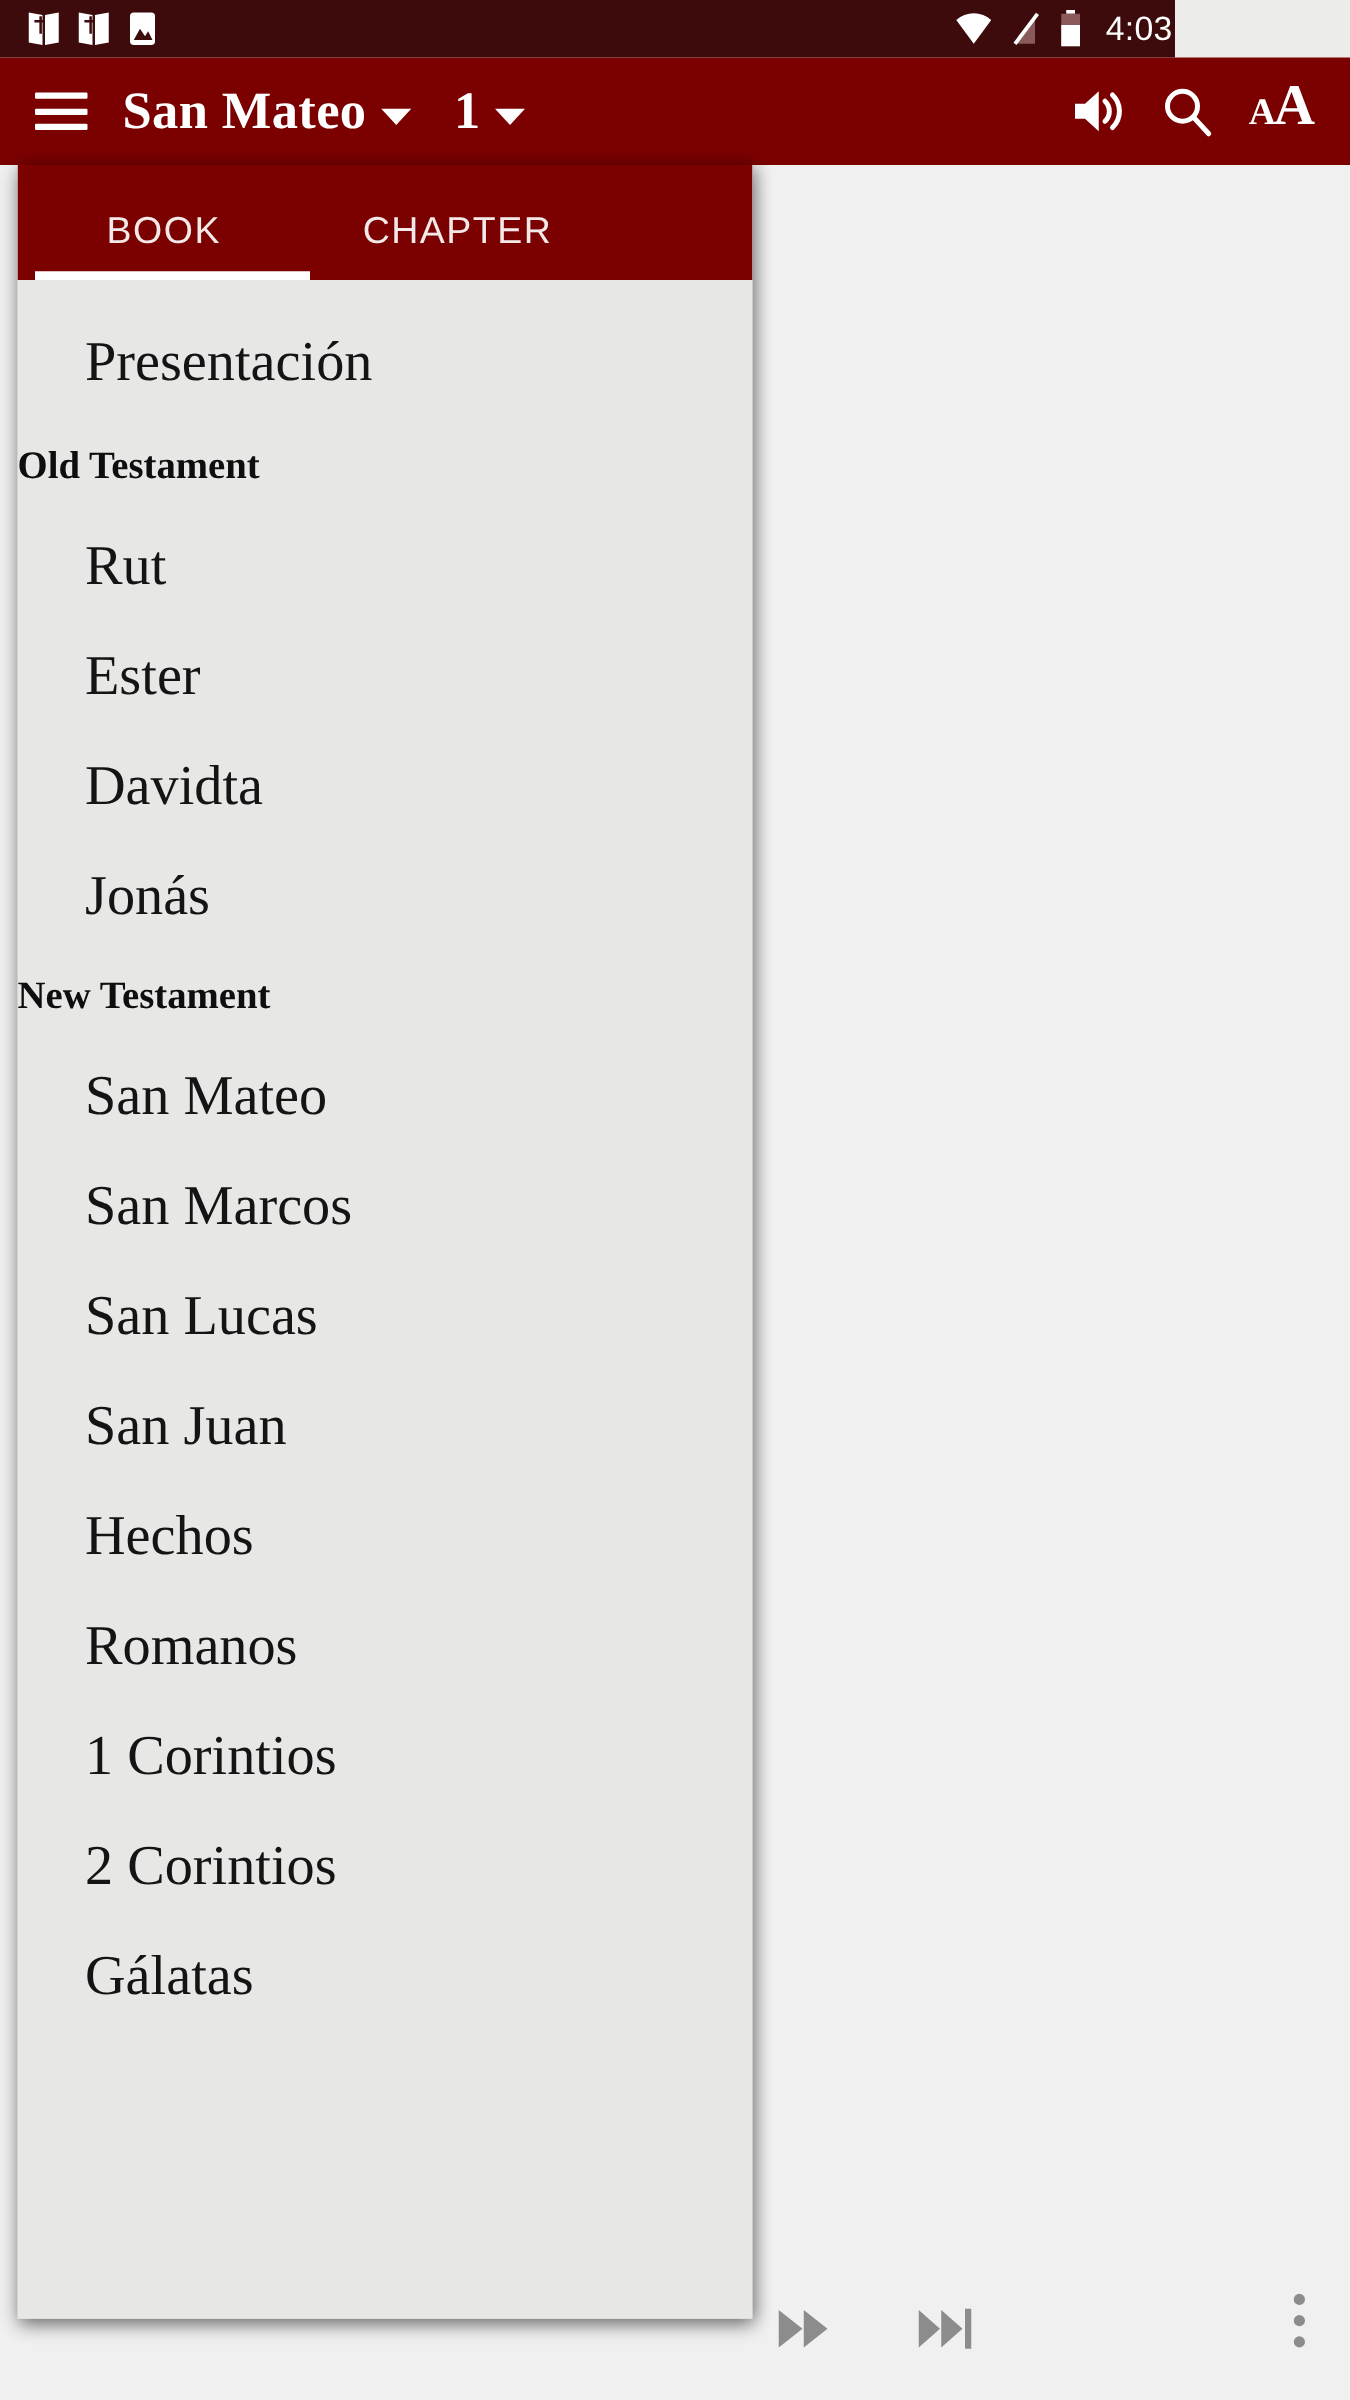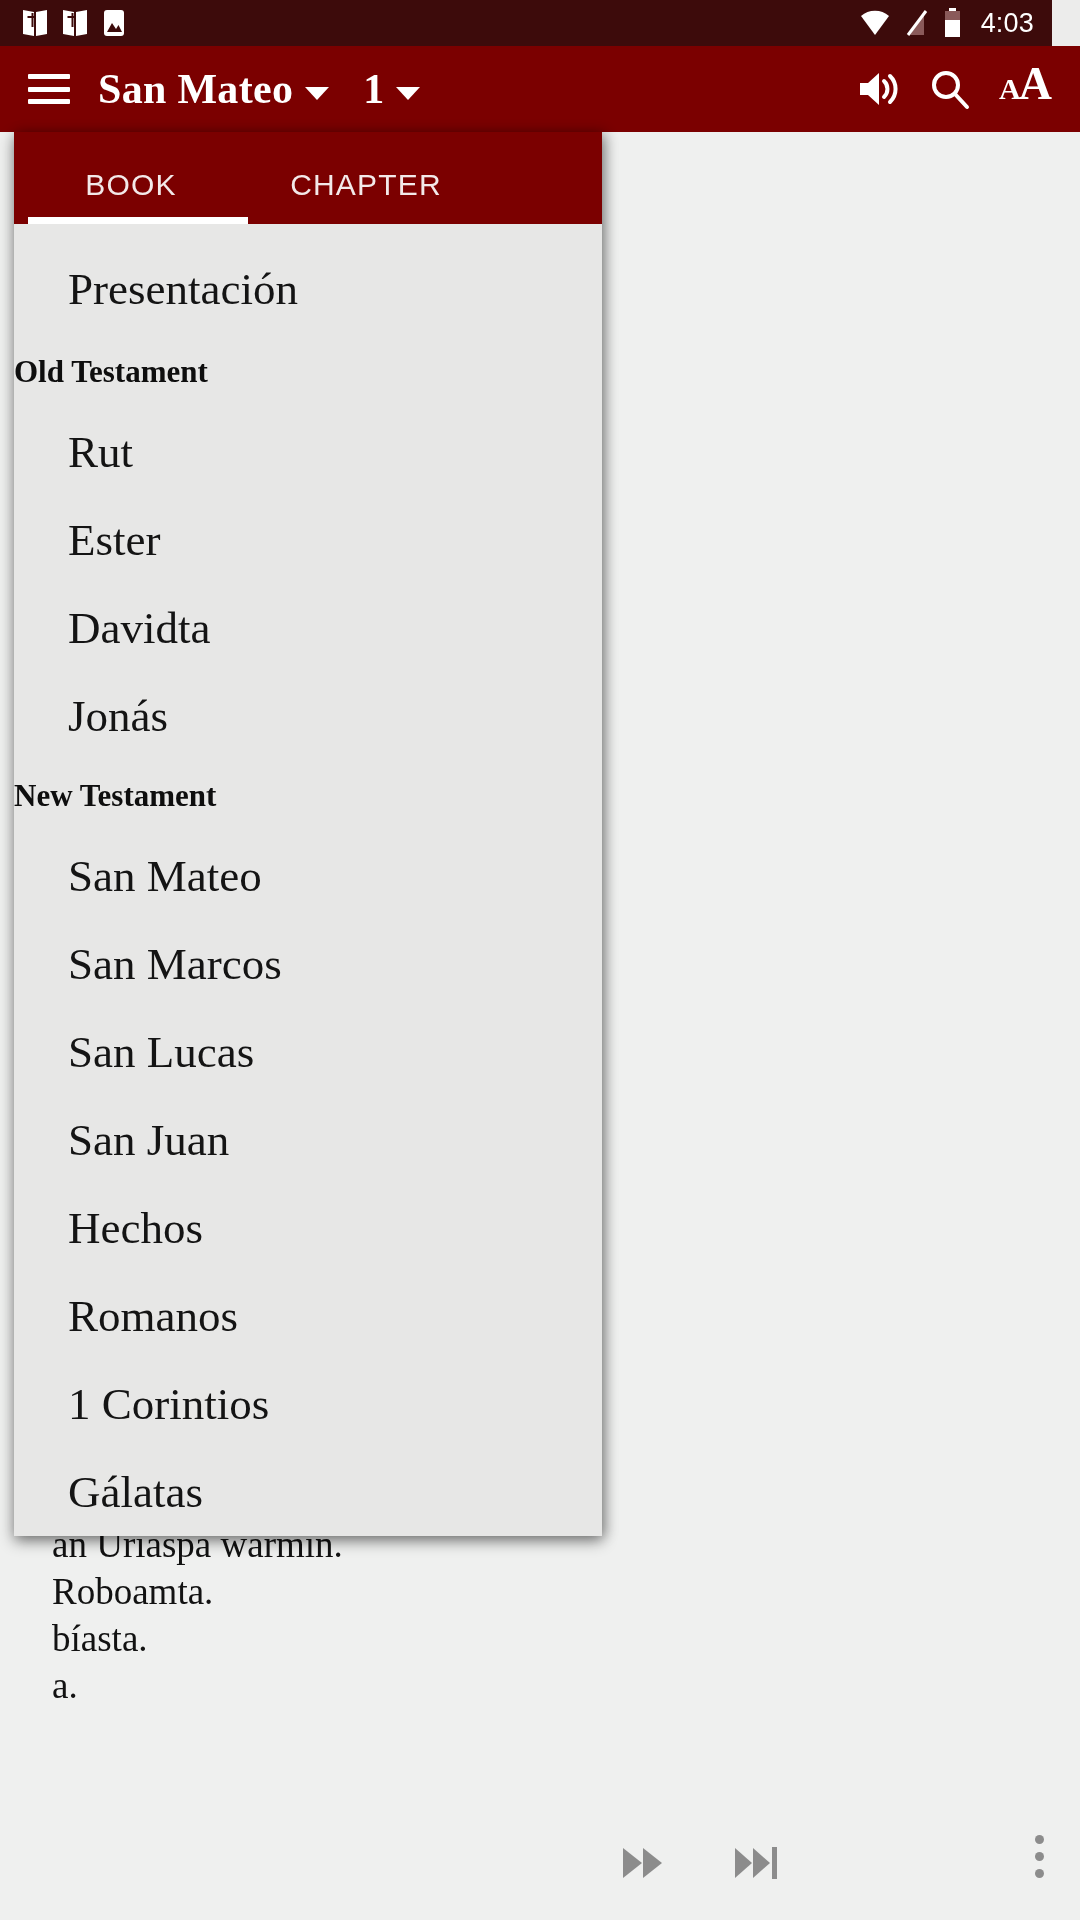--- a/index.html
+++ b/index.html
@@ -6,23 +6,23 @@
   html, body {
     width: 1080px; height: 1920px;
     background: #ececeb;
     font-family: "Liberation Sans", sans-serif;
     overflow: hidden;
   }
   #root { position: relative; width: 1080px; height: 1920px; overflow: hidden; }
 
   
   .statusbar {
-    position: absolute; left: 0; top: 0; width: 1052px; height: 46px;
+    position: absolute; left: 0; top: 0; width: 940px; height: 46px;
     background: #3d0b0b;
-    display: flex; align-items: center; padding: 0 18px 0 22px;
+    display: flex; align-items: center; padding: 0 2px 0 22px;
   }
   .sb-left { display: flex; align-items: center; gap: 14px; }
   .sb-right { margin-left: auto; display: flex; align-items: center; gap: 14px; }
   .sb-time { color: #ffffff; font-size: 27px; font-weight: 500; letter-spacing: .2px; margin-left: 6px; }
   .ic { display: inline-block; line-height: 0; }
 
   
   .appbar {
     position: absolute; left: 0; top: 46px; width: 1080px; height: 86px;
     background: #7b0000;
@@ -79,21 +79,21 @@
   .bottombar {
     position: absolute; left: 0; bottom: 0; width: 1080px; height: 120px;
     background: #eff0ef; display: flex; align-items: center;
   }
   .media { position: absolute; left: 620px; bottom: 36px; display: flex; gap: 66px; align-items: center; }
   .overflow-dots { position: absolute; right: 36px; bottom: 42px; display: flex; flex-direction: column; gap: 8px; cursor: pointer; }
   .overflow-dots i { width: 9px; height: 9px; border-radius: 50%; background: #8c8c8c; display: block; }
 
   
   .panel {
-    position: absolute; left: 14px; top: 132px; width: 588px; height: 1404px;
+    position: absolute; left: 14px; top: 132px; width: 588px; height: 1723px;
     background: #e7e7e6;
     box-shadow: 0 5px 14px rgba(0,0,0,.45), 4px 0 12px rgba(0,0,0,.22);
     overflow: hidden; z-index: 10;
   }
   .panel-tabs {
     height: 92px; background: #7b0000; display: flex; align-items: flex-end;
     position: relative;
   }
   .tab {
     color: #f3e9e9; font-size: 30px; font-weight: 400; letter-spacing: 1.2px;
@@ -271,17 +271,18 @@
       <div class="li">Davidta</div>
       <div class="li">Jonás</div>
       <div class="section-head">New Testament</div>
       <div class="li">San Mateo</div>
       <div class="li">San Marcos</div>
       <div class="li">San Lucas</div>
       <div class="li">San Juan</div>
       <div class="li">Hechos</div>
       <div class="li">Romanos</div>
       <div class="li">1 Corintios</div>
+      <div class="li">2 Corintios</div>
       <div class="li">Gálatas</div>
     </div>
   </div>
 
 </div>
 
 </body></html>

